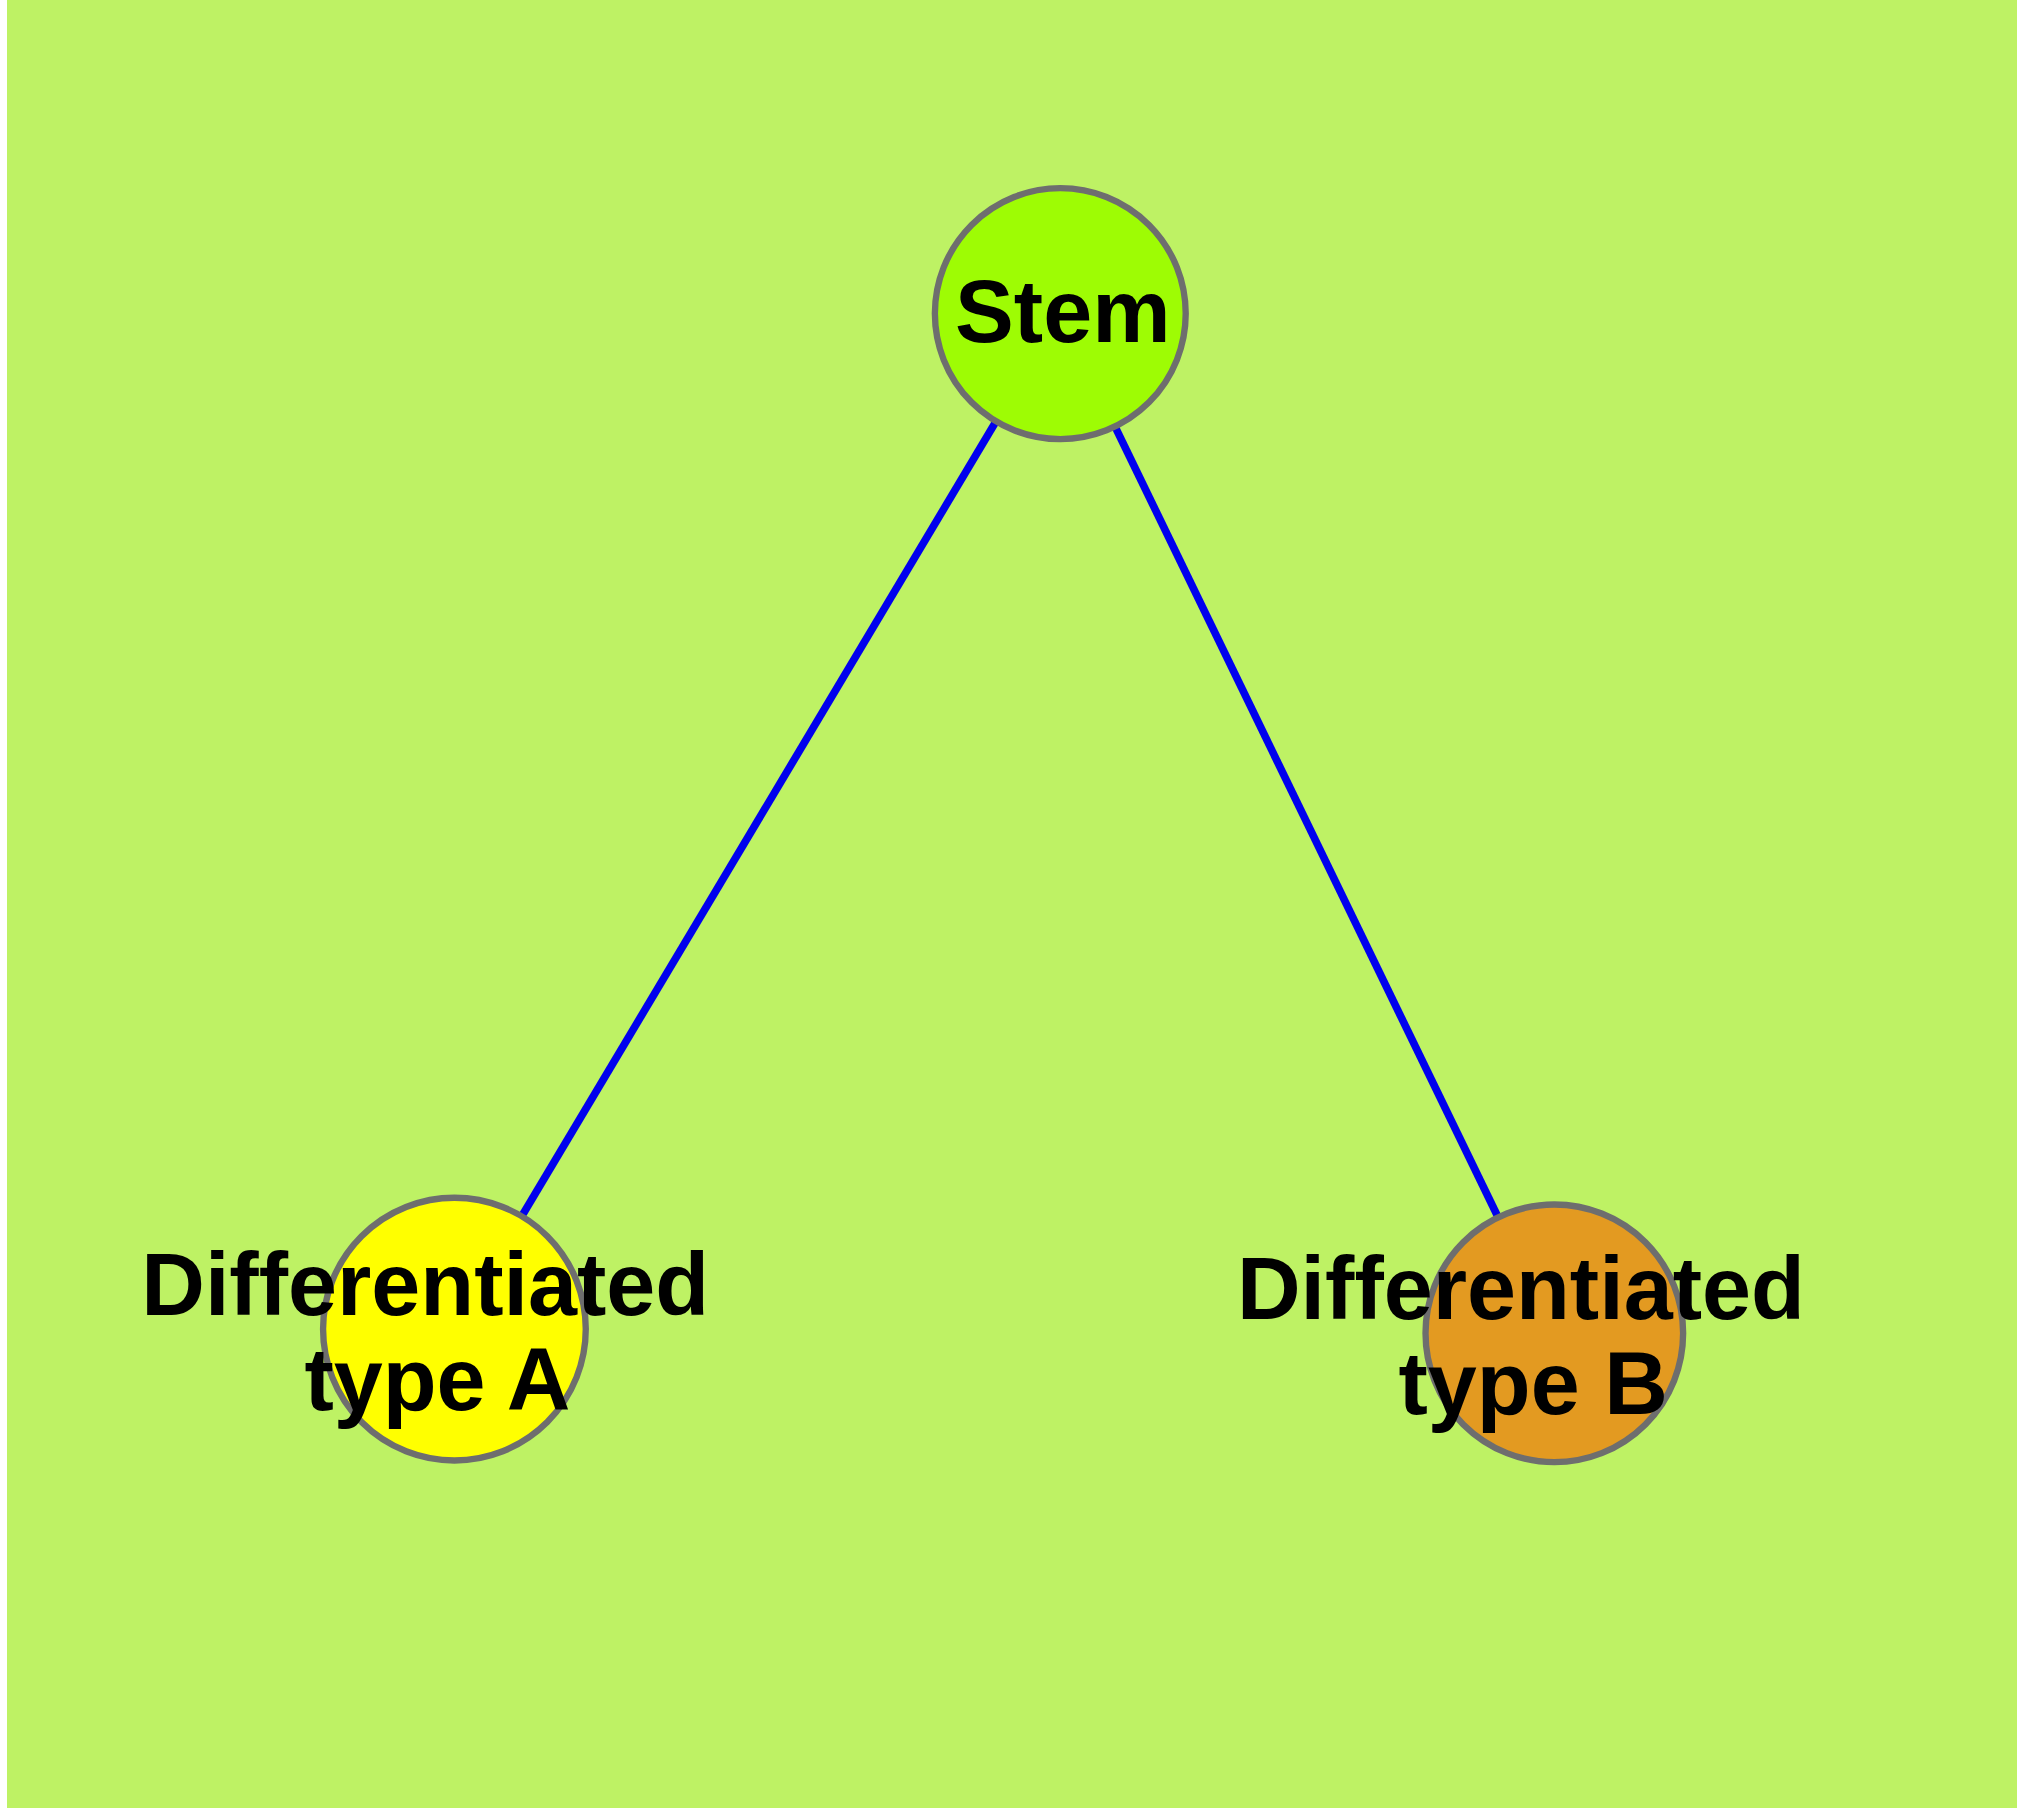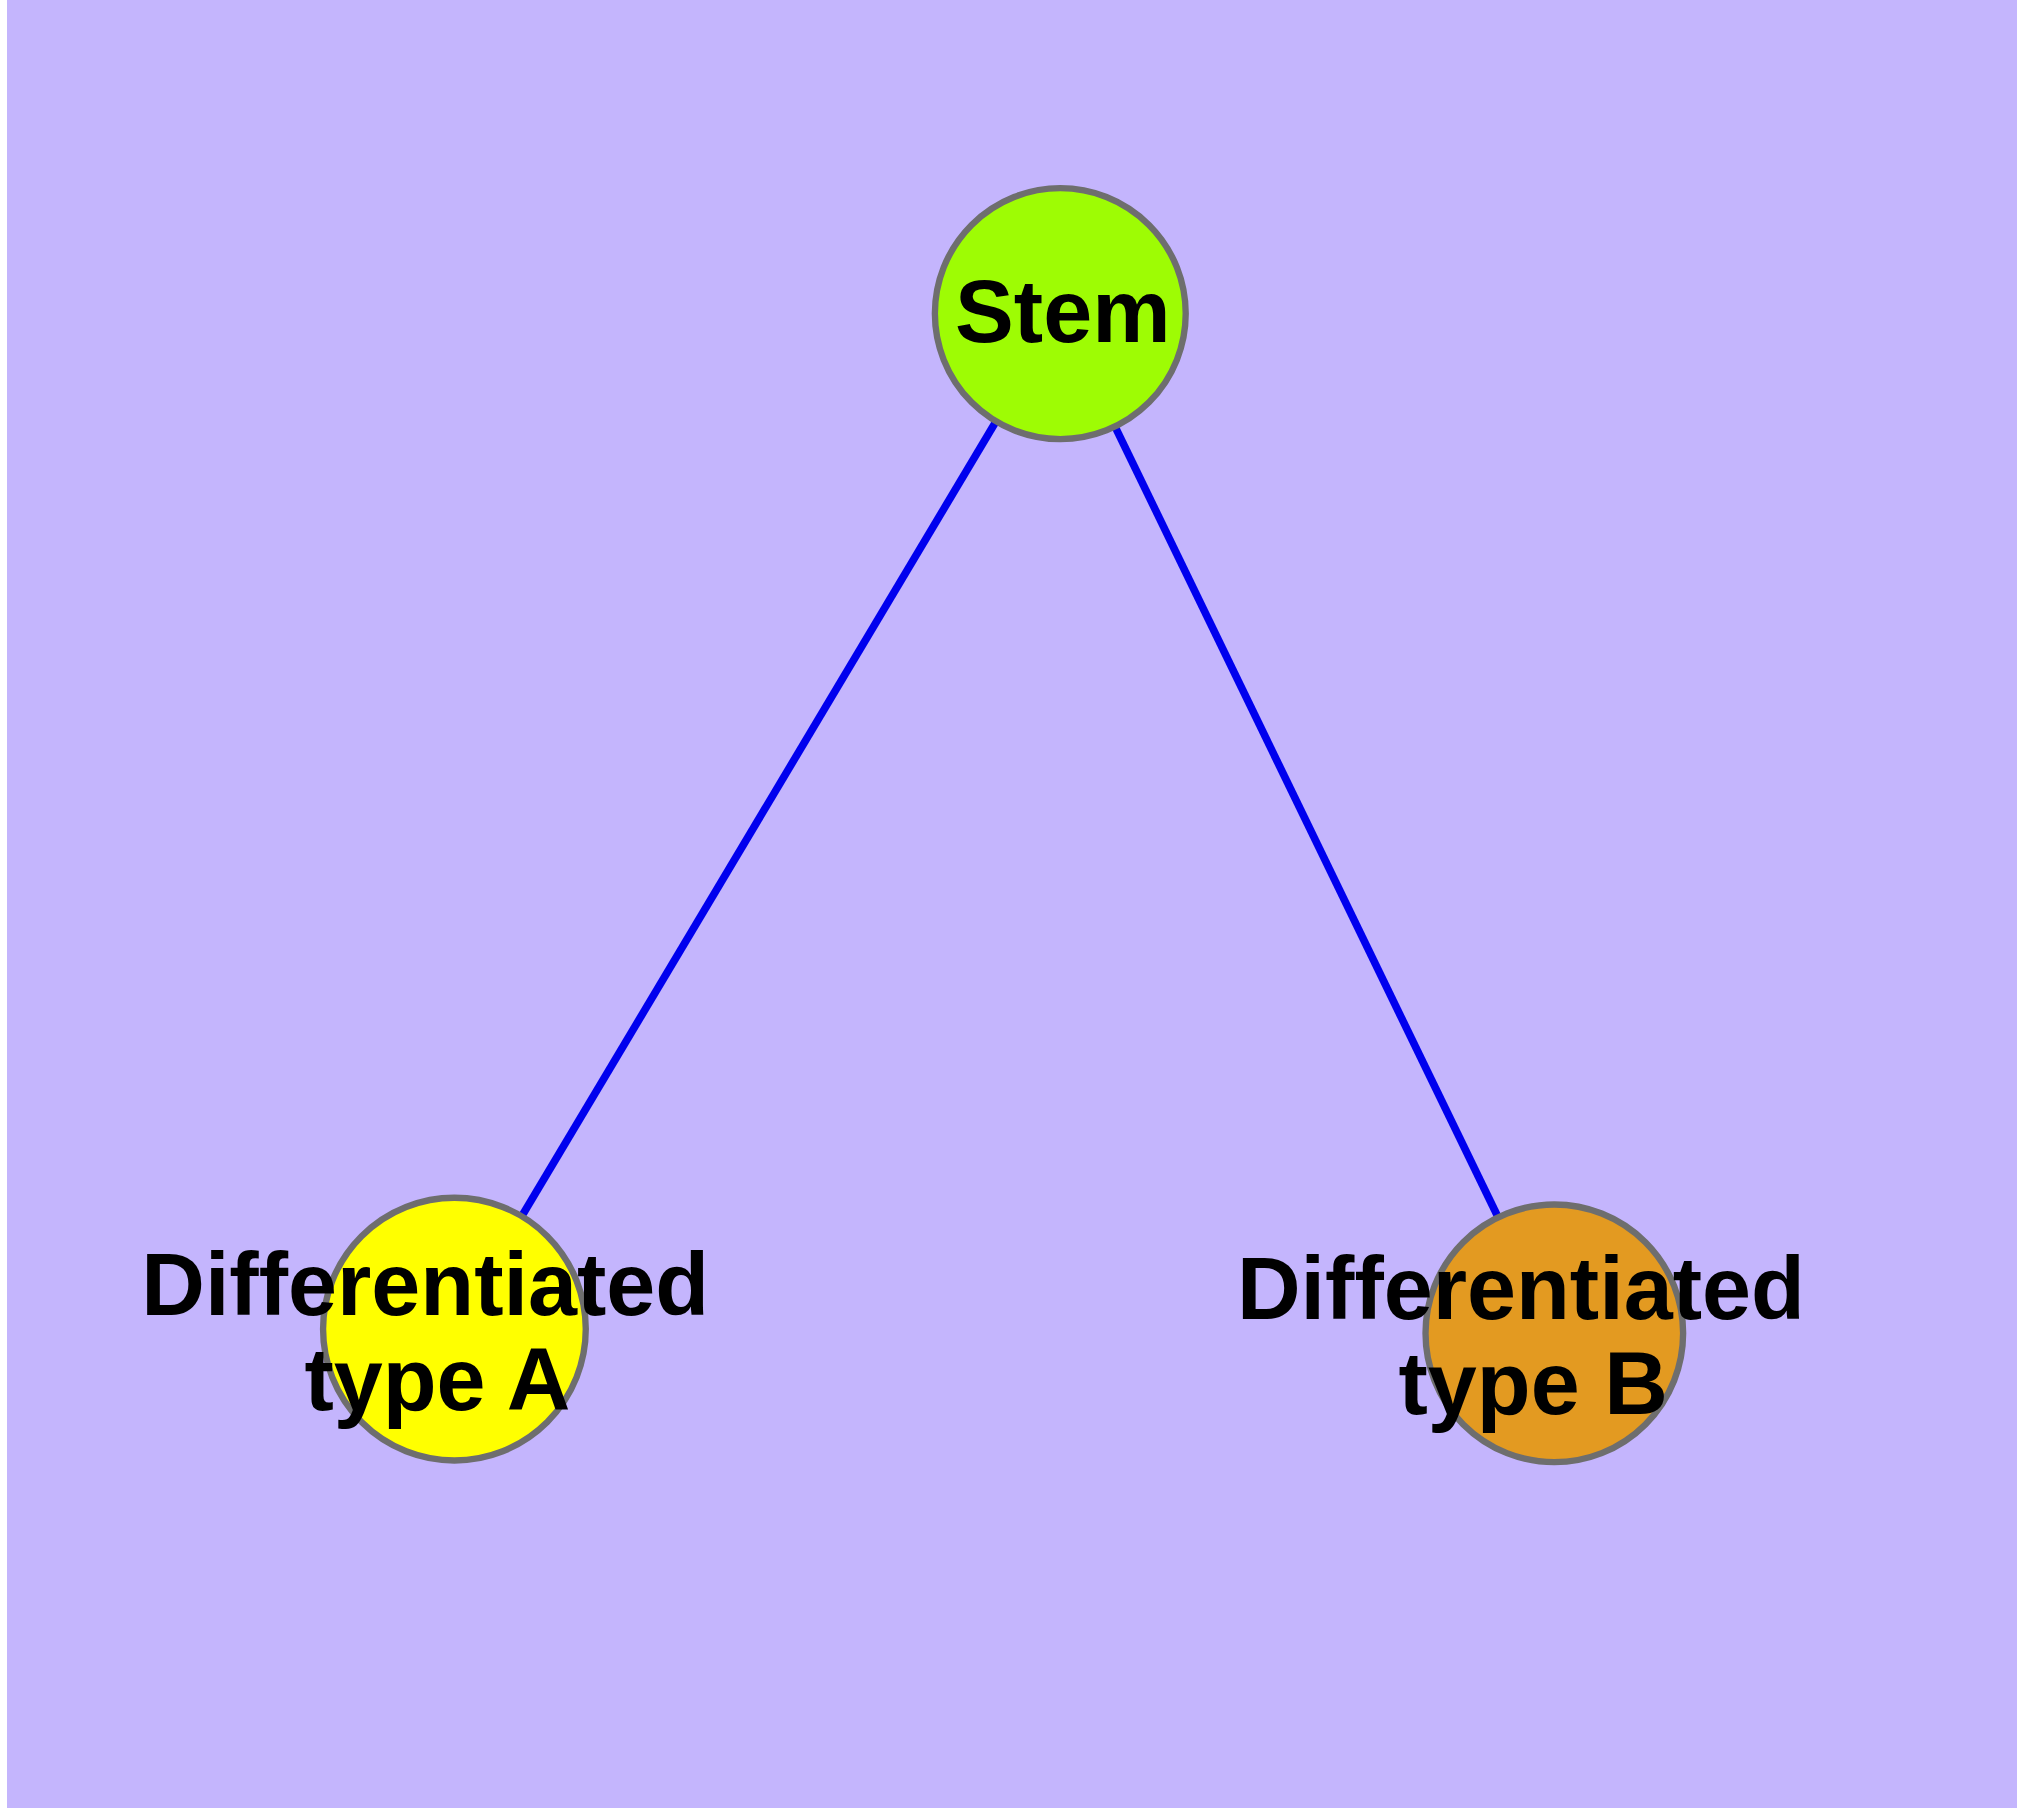--- a/index.html
+++ b/index.html
@@ -17,21 +17,21 @@
     height: 1812px;
     background: #ffffff;
     overflow: hidden;
   }
   #plot-area {
     position: absolute;
     left: 6.8px;
     top: 0px;
     width: 2010px;
     height: 1808px;
-    background: #c4b5fd;
+    background: #bef264;
   }
   #graph-svg {
     position: absolute;
     left: 0;
     top: 0;
     width: 100%;
     height: 100%;
     display: block;
   }
   .edge-line {

